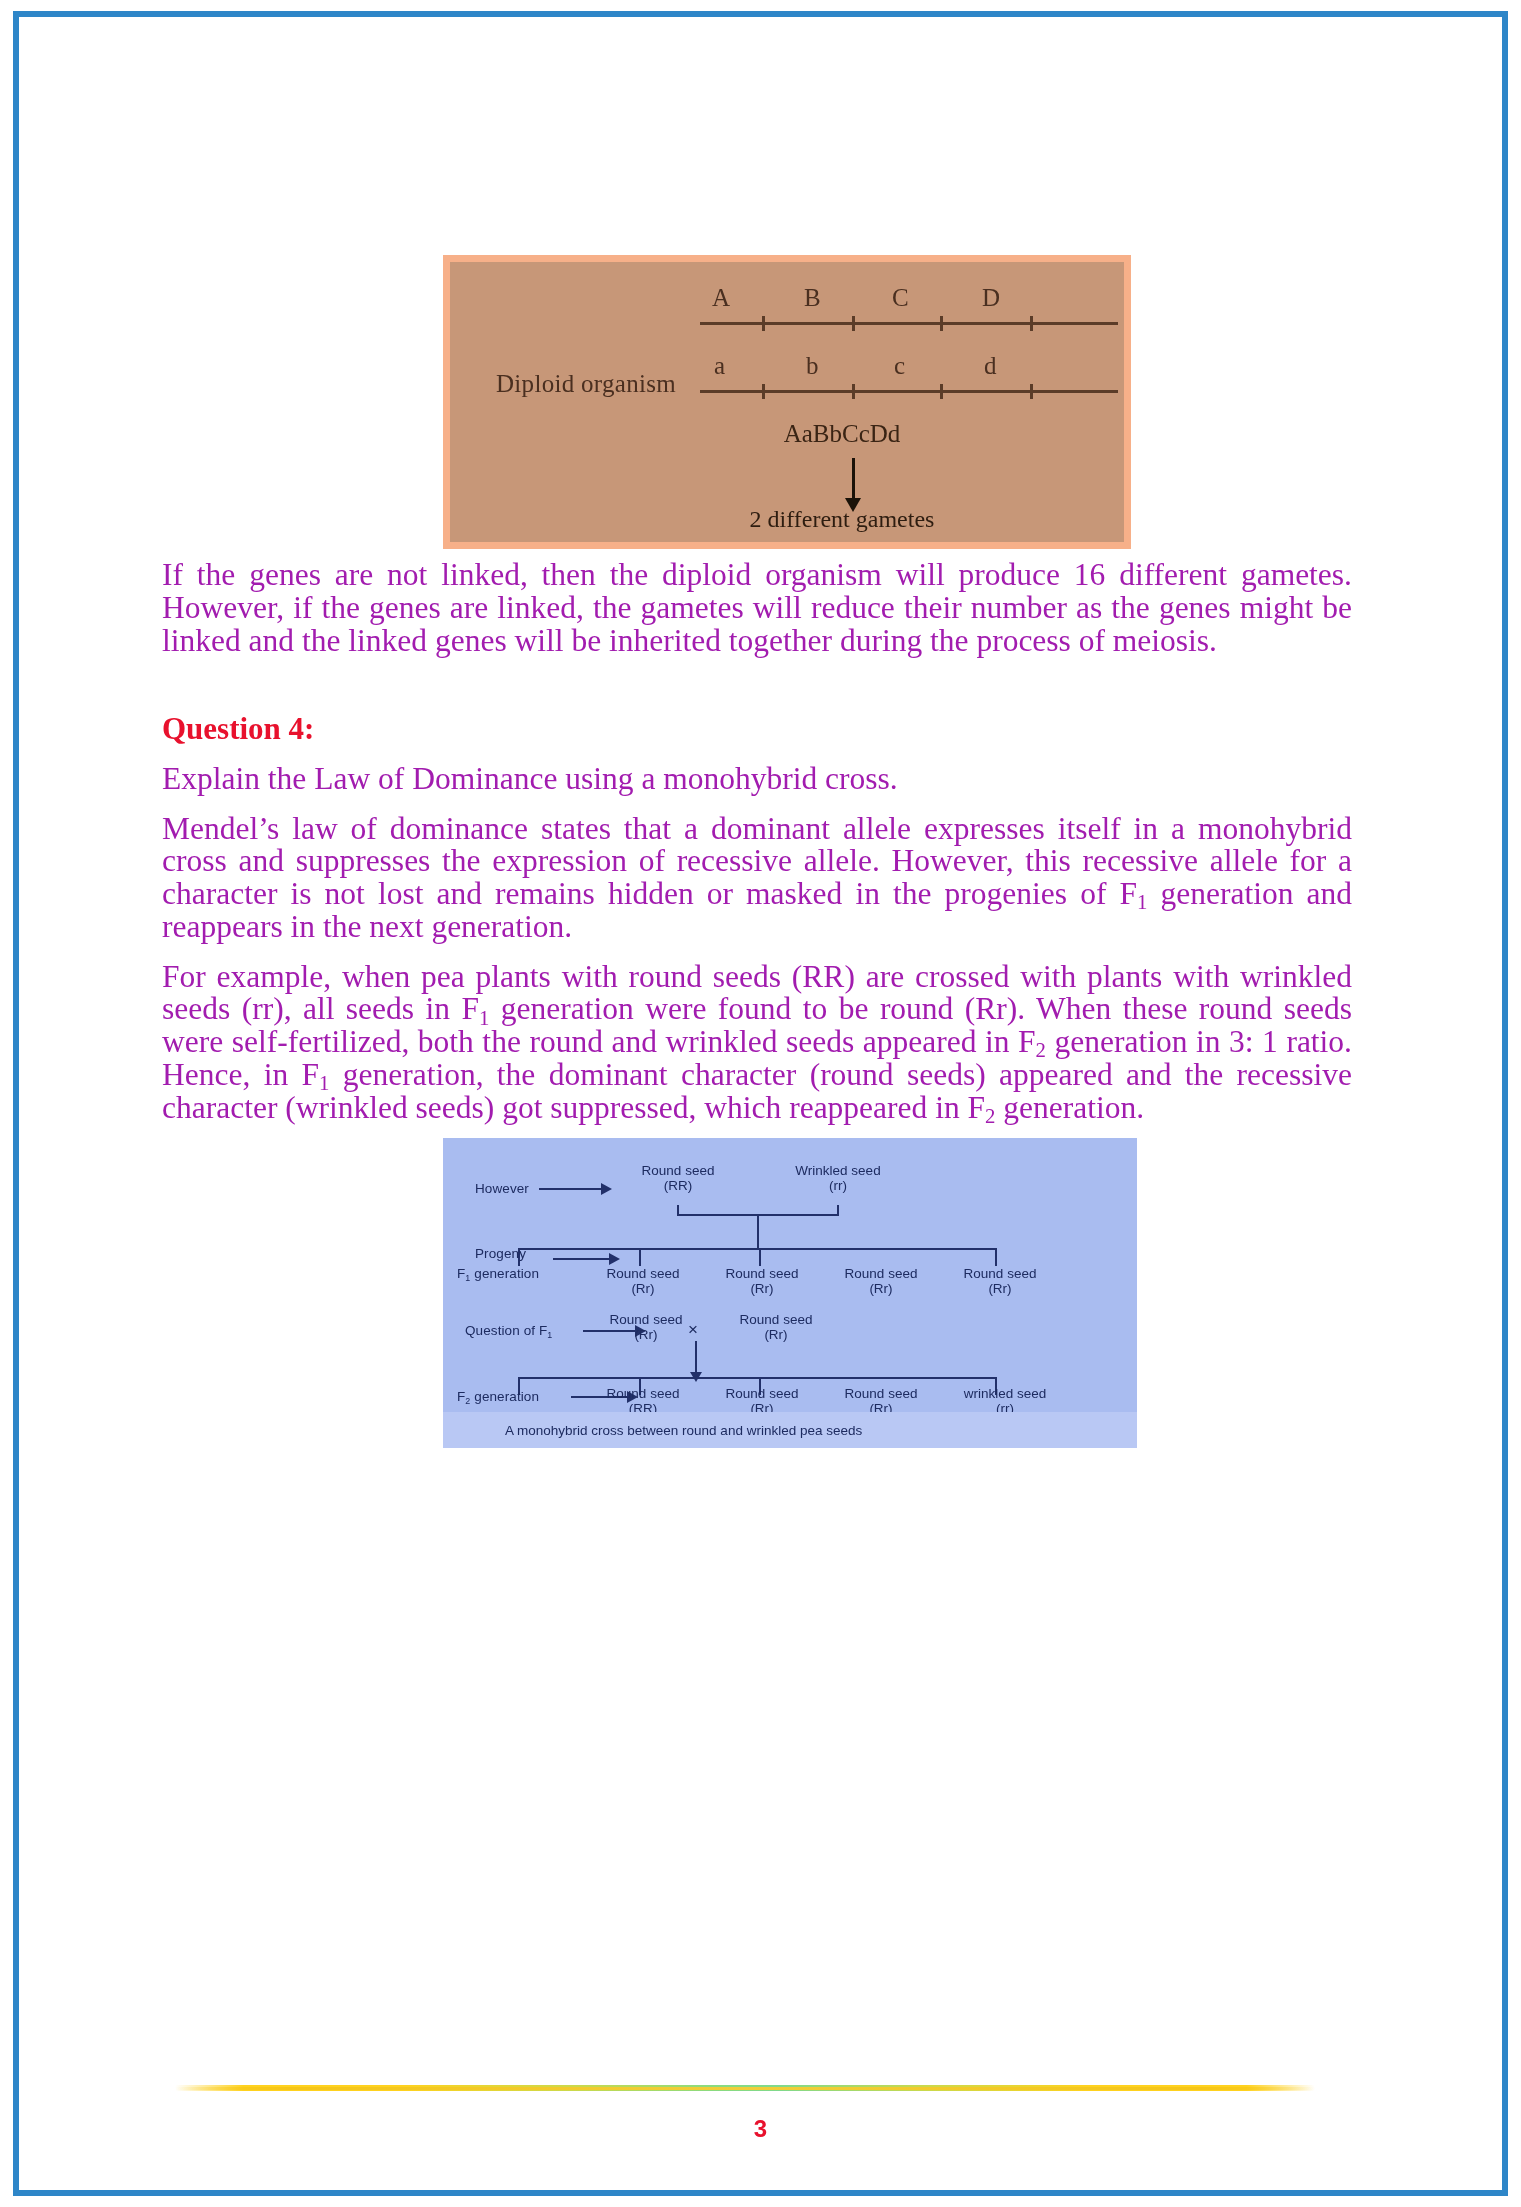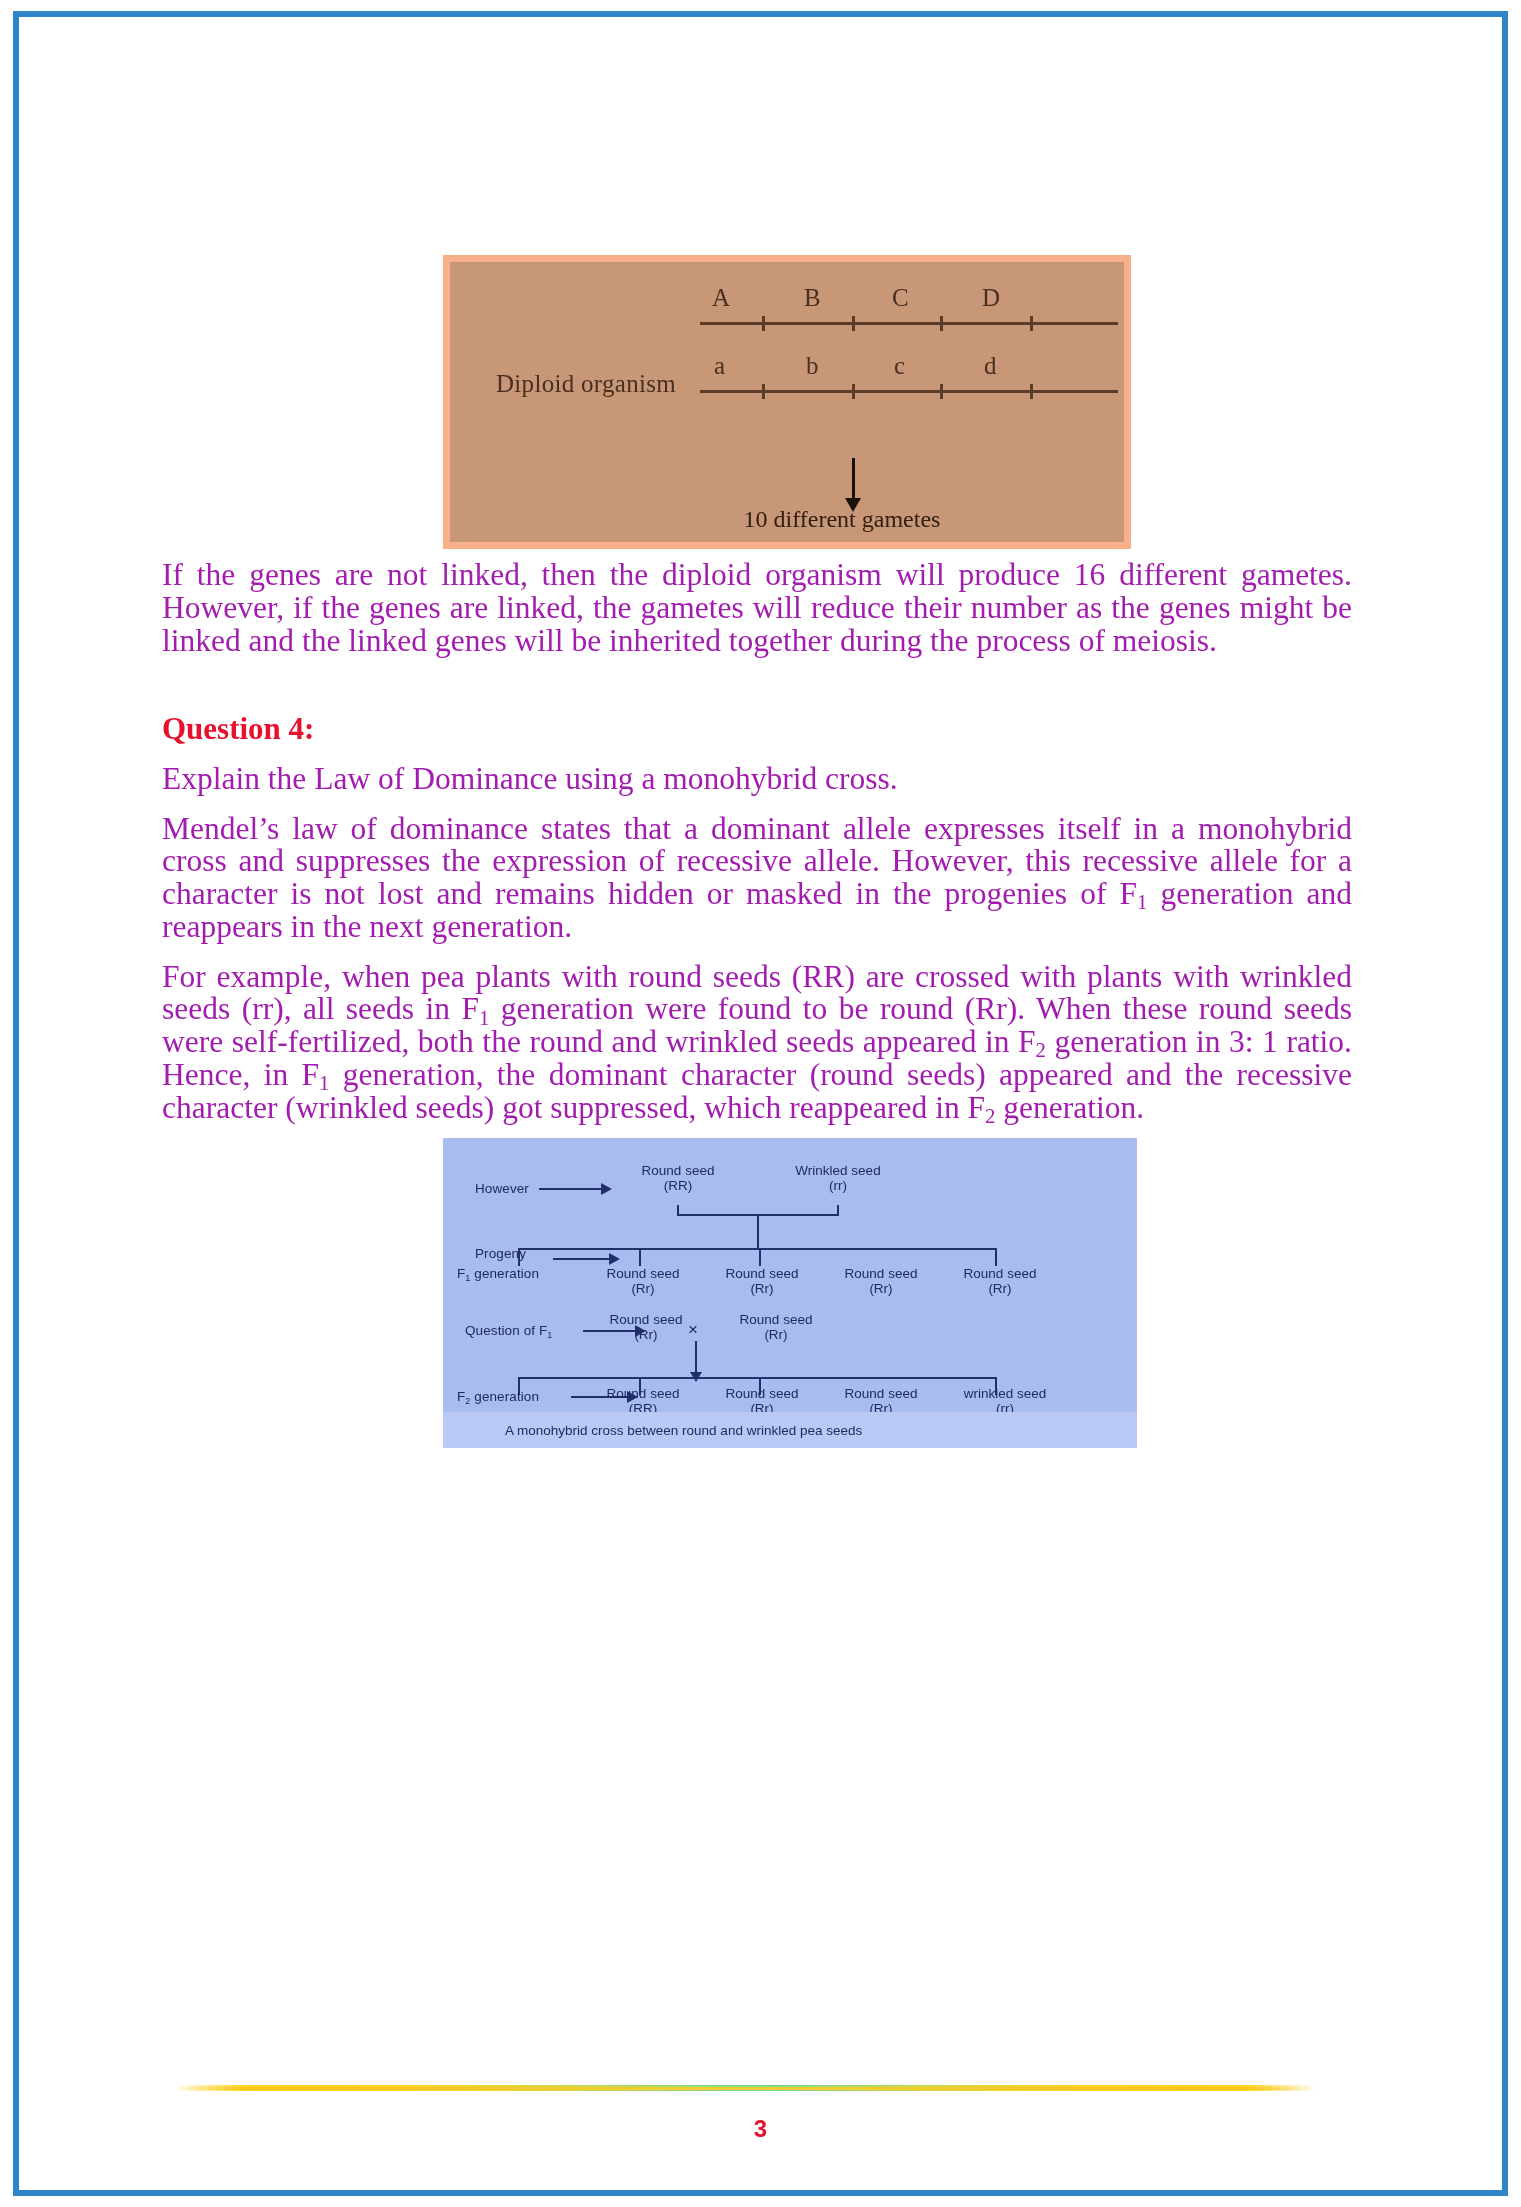--- a/index.html
+++ b/index.html
@@ -307,24 +307,25 @@
         <div class="chromo-tick" style="left:62px"></div>
         <div class="chromo-tick" style="left:152px"></div>
         <div class="chromo-tick" style="left:240px"></div>
         <div class="chromo-tick" style="left:330px"></div>
         <div class="chromo-gene" style="left:14px">a</div>
         <div class="chromo-gene" style="left:106px">b</div>
         <div class="chromo-gene" style="left:194px">c</div>
         <div class="chromo-gene" style="left:284px">d</div>
       </div>
 
+      <div id="genotype-label">AaBbCcDd</div>
 
       <div id="gamete-arrow"></div>
 
-      <div id="gamete-count">10 different gametes</div>
+      <div id="gamete-count">2 different gametes</div>
     </div>
   </div>
 
   <p class="body-text">If the genes are not linked, then the diploid organism will produce 16 different gametes. However, if the genes are linked, the gametes will reduce their number as the genes might be linked and the linked genes will be inherited together during the process of meiosis.</p>
 
   <div class="spacer-lg"></div>
 
   <div class="qa-heading qa-q">Question 4:</div>
   <p class="body-text tight">Explain the Law of Dominance using a monohybrid cross.</p>
 

